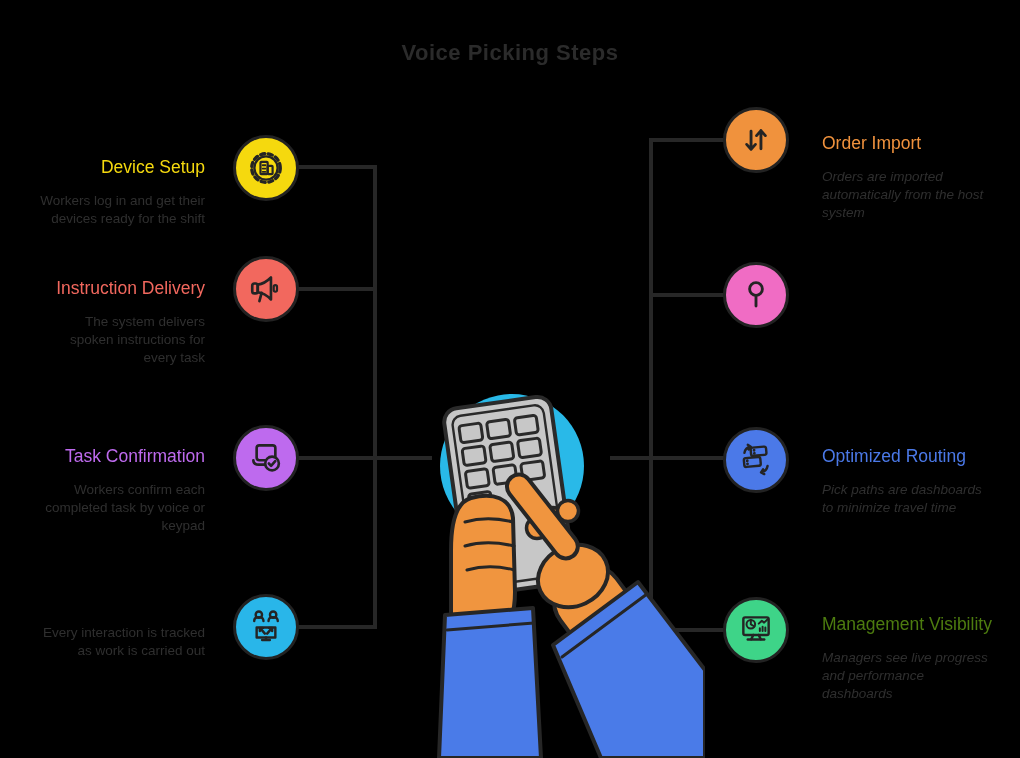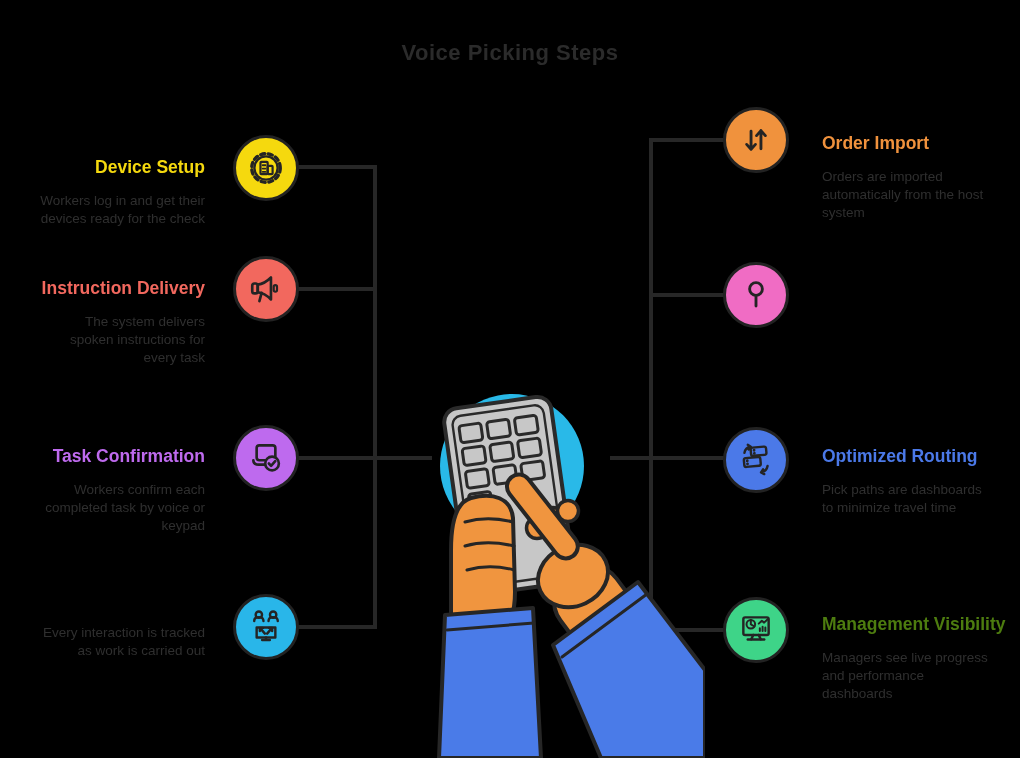--- a/index.html
+++ b/index.html
@@ -14,24 +14,24 @@
   .line{position:absolute;background:#272727;z-index:1;}
   .icon-circle{
     position:absolute;width:66px;height:66px;border-radius:50%;
     border:3px solid #222;box-sizing:border-box;z-index:2;
     display:flex;align-items:center;justify-content:center;
   }
   .icon-circle svg{width:44px;height:44px;}
   .item{position:absolute;z-index:2;}
   .item-left{width:175px;right:815px;text-align:right;}
   .item-right{width:185px;left:822px;text-align:left;}
-  .item .label{font-size:17.5px;font-weight:bold;line-height:1.42;}
+  .item .label{font-size:17.5px;font-weight:normal;line-height:1.42;}
   .item .desc{font-size:13.5px;line-height:1.34;color:#2f2f2f;margin-top:12px;}
   .item-left .desc{margin-left:8px;}
-  .item-right .desc{margin-right:14px;}
+  .item-right .desc{margin-right:14px;font-style:italic;}
   #center-illustration{position:absolute;left:405px;top:380px;z-index:3;}
 </style>
 </head>
 <body>
 
 <div id="canvas">
 
   <div class="title">Voice Picking Steps</div>
 
   <div class="line" style="left:373px;top:165px;width:4px;height:464px;"></div>
@@ -115,21 +115,21 @@
       <path d="M15.3 14.8V10.9M15.3 14.8L18.6 16.8" stroke-width="1.8"></path>
       <path d="M22.5 14.2l2.8-2.6 2.1 1.7 3.2-3" stroke-width="1.8"></path>
       <path d="M23.5 21v-2.6M26 21v-4M28.5 21v-3.2" stroke-width="1.8"></path>
       <path d="M17.5 24.5l-1.8 4M22.5 24.5l1.8 4"></path>
       <path d="M12.5 28.7h15"></path>
     </svg>
   </div>
 
   <div class="item item-left" style="top:155px;">
     <div class="label" style="color: rgb(245, 217, 14);">Device Setup</div>
-    <div class="desc">Workers log in and get their devices ready for the check</div>
+    <div class="desc">Workers log in and get their devices ready for the shift</div>
   </div>
   <div class="item item-left" style="top:276px;">
     <div class="label" style="color: rgb(242, 104, 94);">Instruction Delivery</div>
     <div class="desc">The system delivers spoken instructions for every task</div>
   </div>
   <div class="item item-left" style="top:444px;">
     <div class="label" style="color: rgb(190, 106, 238);">Task Confirmation</div>
     <div class="desc">Workers confirm each completed task by voice or keypad</div>
   </div>
   <div class="item item-left" style="top:612px;">

